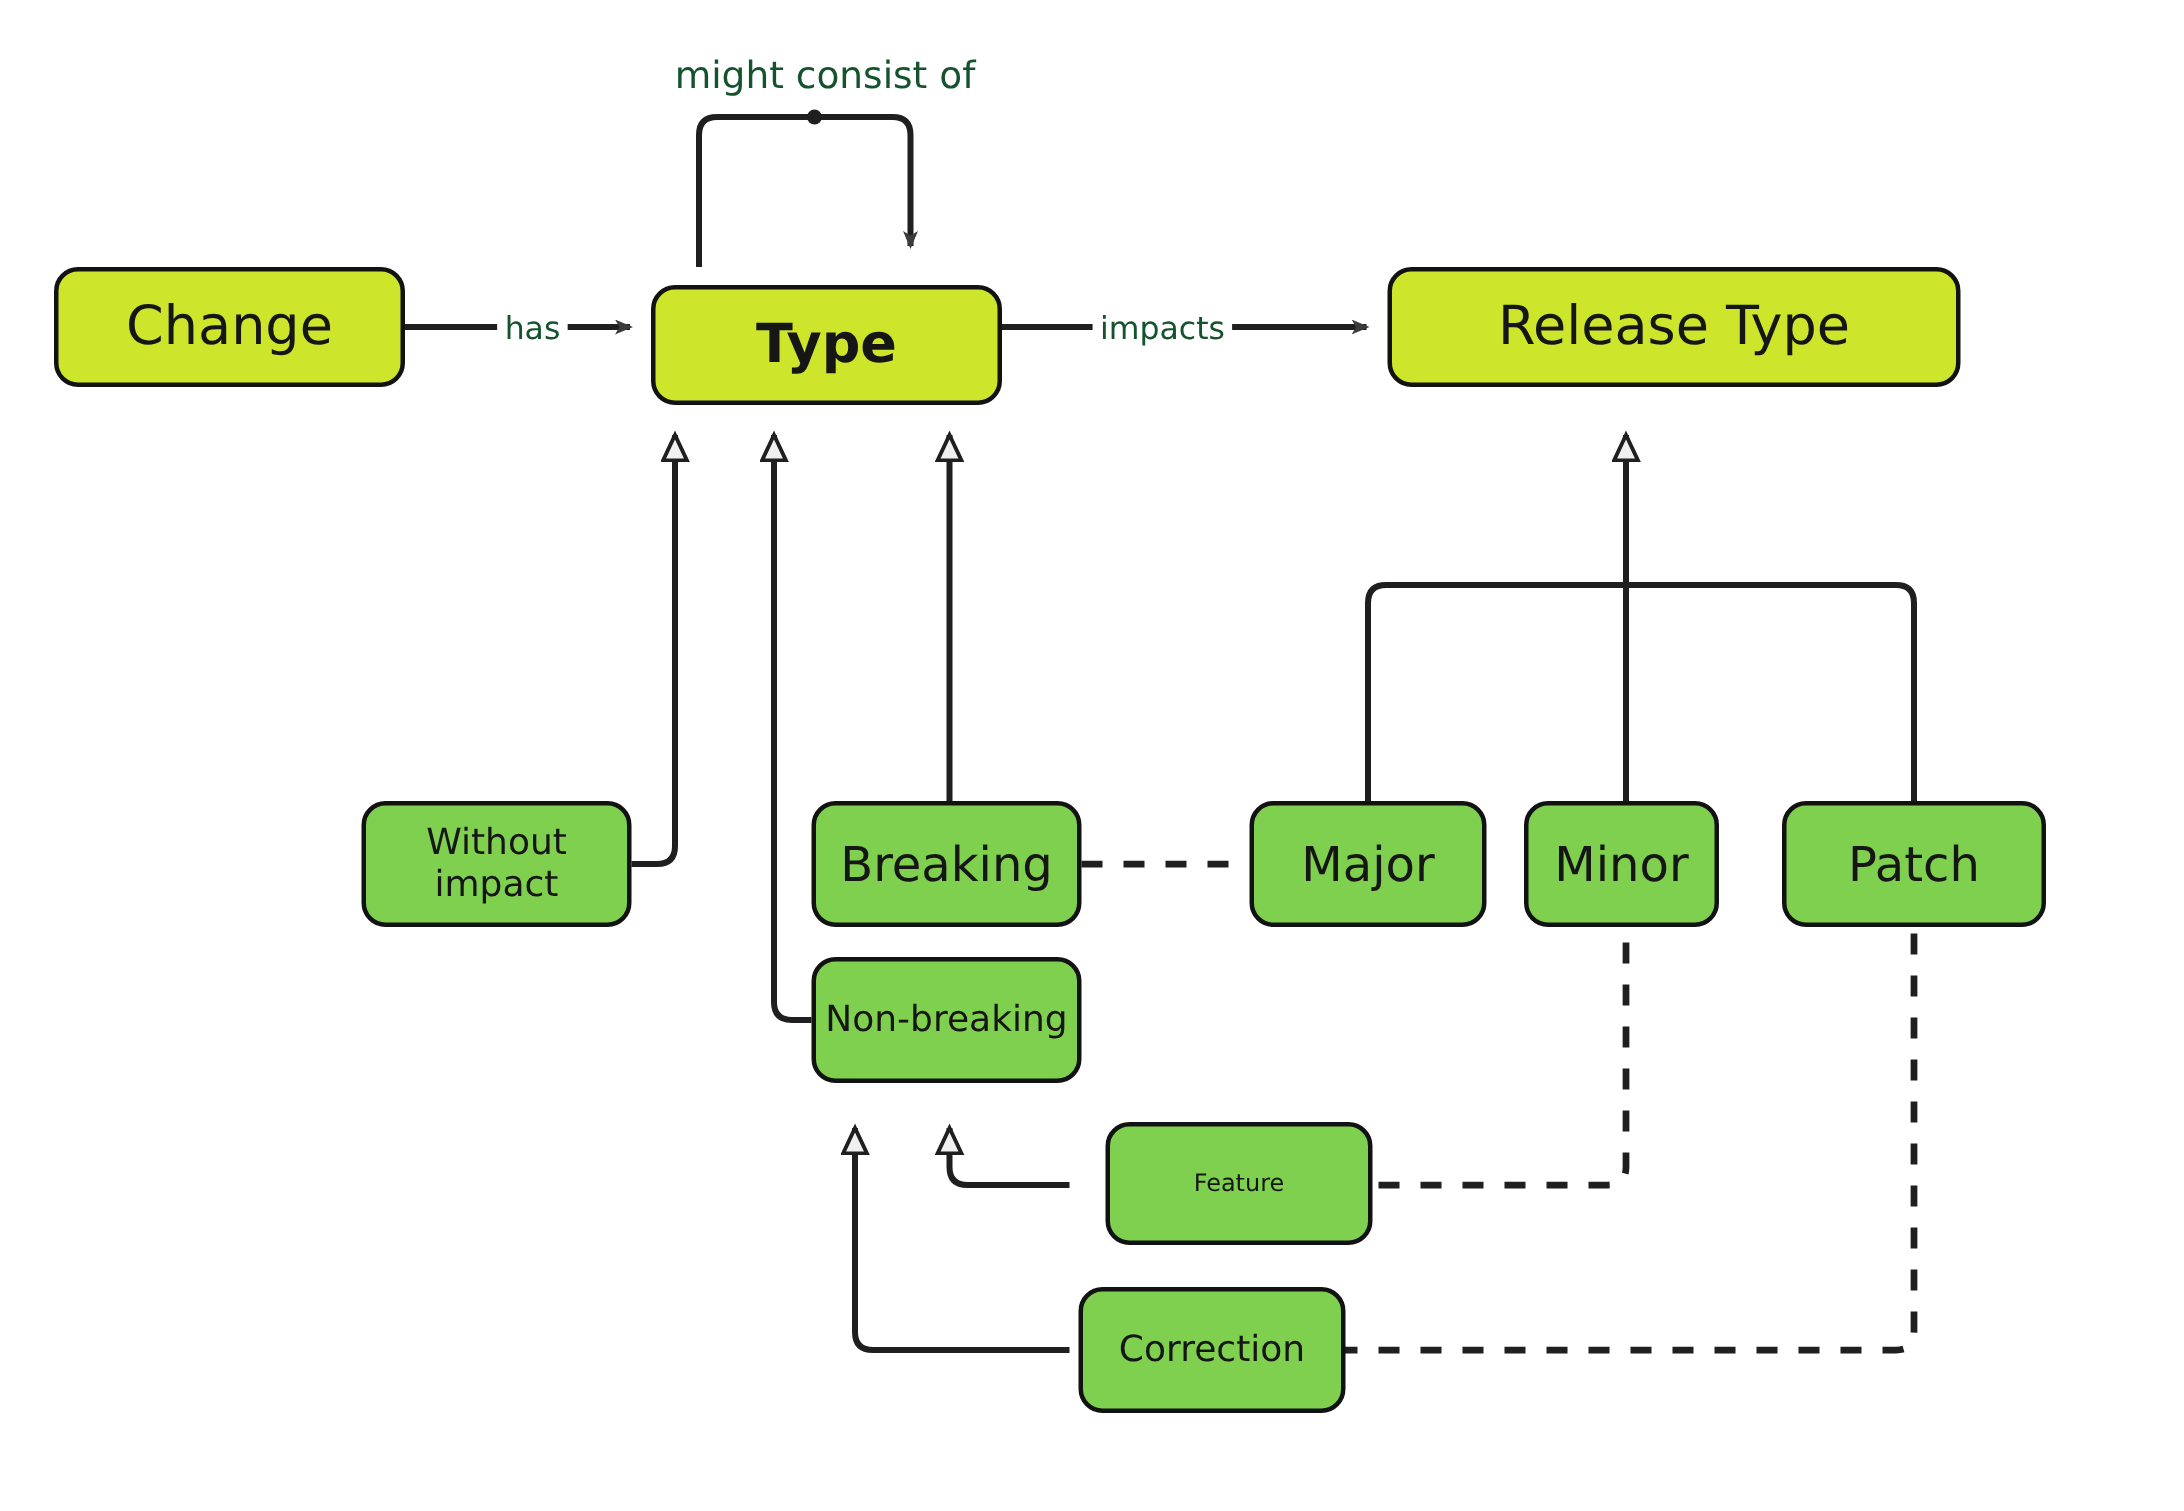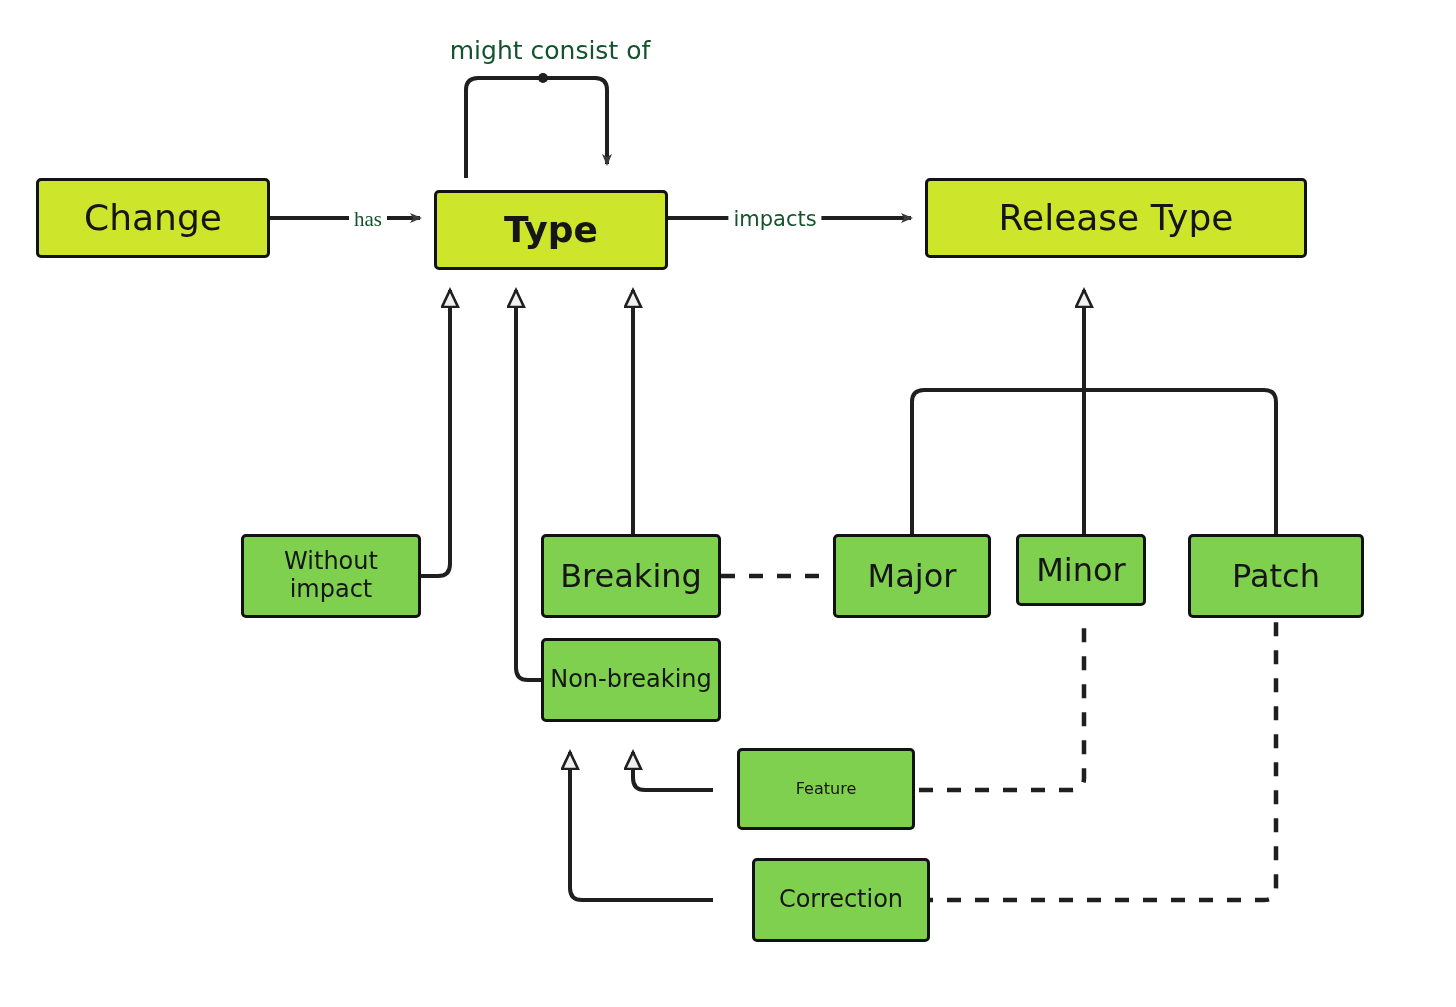--- a/index.html
+++ b/index.html
@@ -22,21 +22,21 @@
   #edges {
     position: absolute;
     left: 0; top: 0;
     width: 1456px;
     height: 1007px;
   }
   .node {
     position: absolute;
     box-sizing: border-box;
     border: 3px solid #121212;
-    border-radius: 5px;
+    border-radius: 16px;
     display: flex;
     align-items: center;
     justify-content: center;
     text-align: center;
     color: #161616;
     line-height: 1.15;
     z-index: 5;
     -webkit-font-smoothing: antialiased;
   }
   .node.lime   { background: #cde52b; }
@@ -116,30 +116,30 @@
   </div>
   <div class="node green" style="left: 541px; top: 534px; width: 180px; height: 84px; font-size: 32px;">
     <span>Breaking</span>
   </div>
   <div class="node green" style="left: 541px; top: 638px; width: 180px; height: 84px; font-size: 24px; justify-content: center;">
     <span>Non-breaking</span>
   </div>
   <div class="node green" style="left: 833px; top: 534px; width: 158px; height: 84px; font-size: 32px;">
     <span>Major</span>
   </div>
-  <div class="node green" style="left: 1016px; top: 534px; width: 130px; height: 72px; font-size: 32px;">
+  <div class="node green" style="left: 1016px; top: 534px; width: 130px; height: 84px; font-size: 32px;">
     <span>Minor</span>
   </div>
   <div class="node green" style="left: 1188px; top: 534px; width: 176px; height: 84px; font-size: 32px;">
     <span>Patch</span>
   </div>
   <div class="node green" style="left: 713px; top: 748px; width: 178px; height: 82px; font-size: 16px; margin-left: 24px;">
     <span>Feature</span>
   </div>
-  <div class="node green" style="left: 752px; top: 858px; width: 178px; height: 84px; font-size: 24px;">
+  <div class="node green" style="left: 719px; top: 858px; width: 178px; height: 84px; font-size: 24px;">
     <span>Correction</span>
   </div>
 
   <div class="edge-label" style="font-size: 25px; left: 550px; top: 50px; transform: translate(-50%, -50%);">might consist of</div>
-  <div class="edge-label" style="font-size: 21px; left: 368px; top: 219px; transform: translate(-50%, -50%); font-family: Liberation Serif, serif;">has</div>
+  <div class="edge-label" style="font-size: 21px; left: 355px; top: 219px; transform: translate(-50%, -50%);">has</div>
   <div class="edge-label" style="font-size: 21px; left: 775px; top: 219px; transform: translate(-50%, -50%); text-align: right;">impacts</div>
 
 </div>
 
 </body></html>

